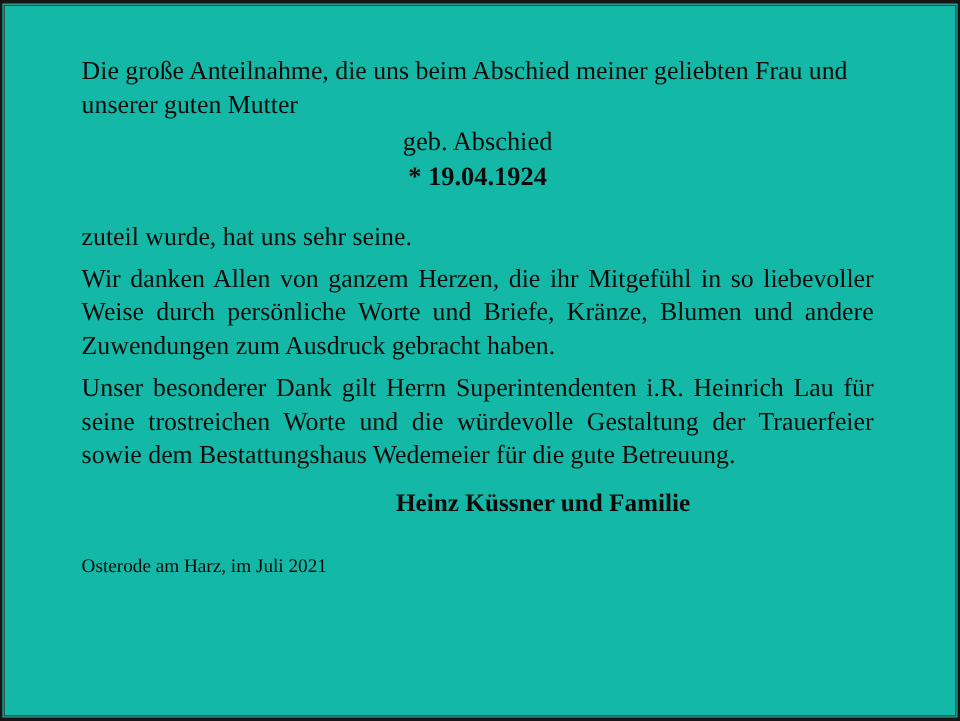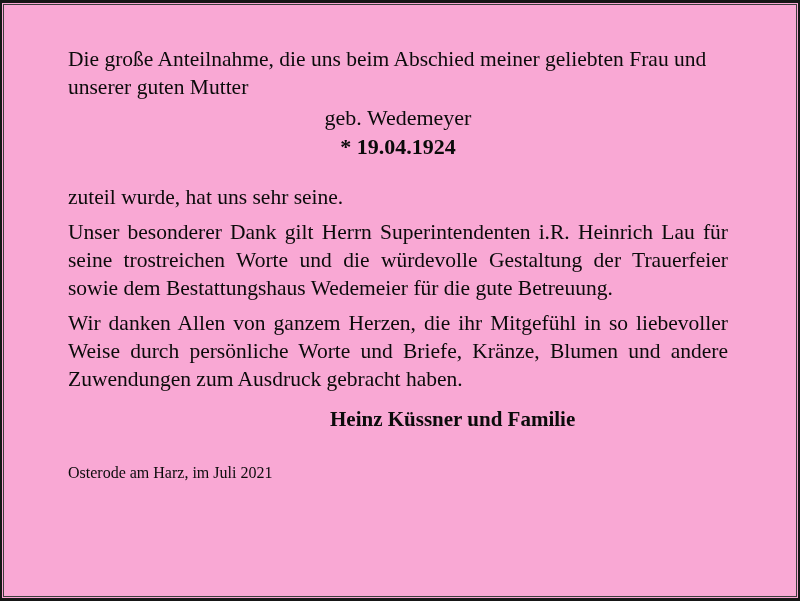--- a/index.html
+++ b/index.html
@@ -4,21 +4,21 @@
 <style>
   html, body {
     margin: 0;
     padding: 0;
     background: #ffffff;
   }
   .sheet {
     width: 800px;
     height: 601px;
     box-sizing: border-box;
-    background: #f9a8d4;
+    background: #14b8a6;
     border-top: 3px solid #161616;
     border-bottom: 3px solid #161616;
     border-left: 2px solid #161616;
     border-right: 2px solid #161616;
     overflow: hidden;
     font-family: "Liberation Serif", "DejaVu Serif", serif;
     color: #0b0b0b;
   }
   .inner-frame {
     box-sizing: border-box;
@@ -83,30 +83,30 @@
 </style>
 </head>
 <body>
 
 <div class="sheet">
   <div class="inner-frame">
 
     <p class="intro">Die große Anteilnahme, die uns beim Abschied meiner geliebten Frau und unserer guten Mutter</p>
 
 
-    <div class="maiden-name">geb. Wedemeyer</div>
+    <div class="maiden-name">geb. Abschied</div>
 
     <div class="dates-row">
       <span>* 19.04.1924</span>
     </div>
 
     <p class="continuation">zuteil wurde, hat uns sehr seine.</p>
 
+    <p class="body-paragraph">Wir danken Allen von ganzem Herzen, die ihr Mitgefühl in so liebevoller Weise durch persönliche Worte und Briefe, Kränze, Blumen und andere Zuwendungen zum Ausdruck gebracht haben.</p>
+
     <p class="body-paragraph">Unser besonderer Dank gilt Herrn Superintendenten i.R. Heinrich Lau für seine trostreichen Worte und die würdevolle Gestaltung der Trauerfeier sowie dem Bestattungshaus Wedemeier für die gute Betreuung.</p>
-
-    <p class="body-paragraph">Wir danken Allen von ganzem Herzen, die ihr Mitgefühl in so liebevoller Weise durch persönliche Worte und Briefe, Kränze, Blumen und andere Zuwendungen zum Ausdruck gebracht haben.</p>
 
     <div class="signature">Heinz Küssner und Familie</div>
 
     <div class="place-date">Osterode am Harz, im Juli 2021</div>
 
   </div>
 </div>
 
 </body></html>

